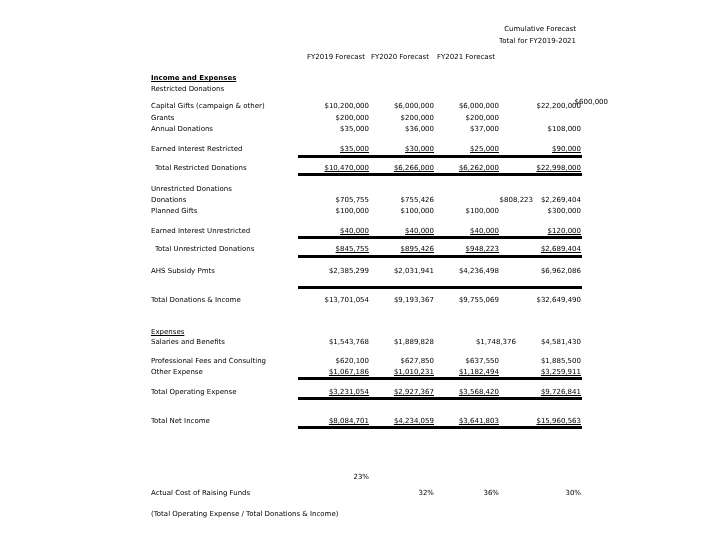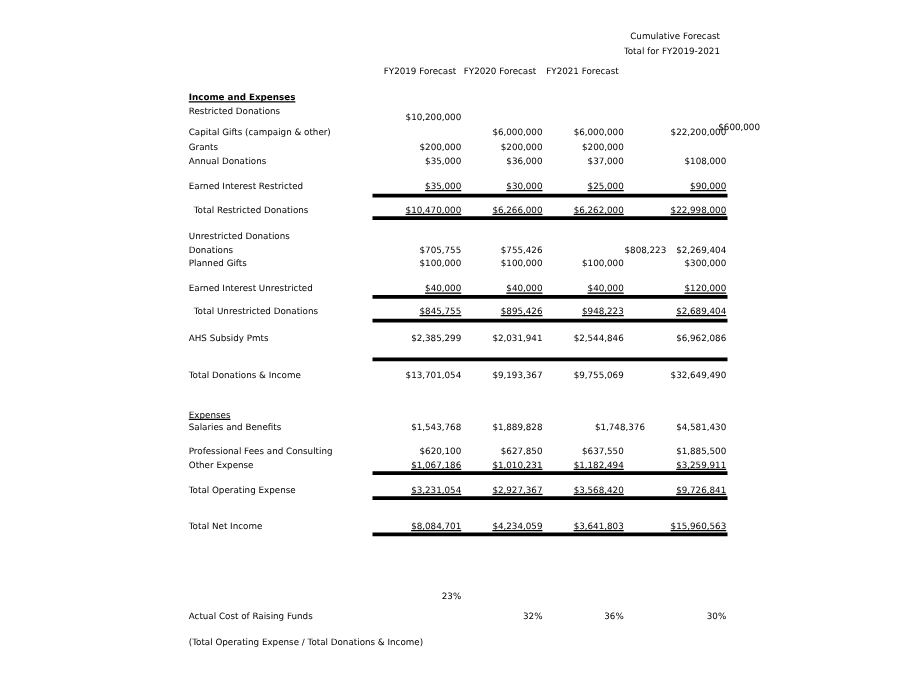--- a/index.html
+++ b/index.html
@@ -24,21 +24,21 @@
 <div class="hdr right" style="left:470px; top:37px; width:106px;">Total for FY2019-2021</div>
 <div class="hdr" style="left:307px; top:53px;">FY2019 Forecast</div>
 <div class="hdr" style="left:371px; top:53px;">FY2020 Forecast</div>
 <div class="hdr" style="left:437px; top:53px;">FY2021 Forecast</div>
 
 <div class="t lbl u" style="top:74px; font-weight:bold;">Income and Expenses</div>
 <div class="t lbl" style="top:85px;">Restricted Donations</div>
 
 <div>
   <div class="t lbl" style="top:102px;">Capital Gifts (campaign &amp; other)</div>
-  <div class="t num c1" style="top:90px;">$10,200,000</div>
+  <div class="t num c1" style="top:102px;">$10,200,000</div>
   <div class="t num c2" style="top:102px;">$6,000,000</div>
   <div class="t num c3" style="top:102px;">$6,000,000</div>
   <div class="t num c4" style="top:102px;">$22,200,000</div>
 </div>
 
 <div>
   <div class="t lbl" style="top:114px;">Grants</div>
   <div class="t num c1" style="top:114px;">$200,000</div>
   <div class="t num c2" style="top:114px;">$200,000</div>
   <div class="t num c3" style="top:114px;">$200,000</div>
@@ -104,21 +104,21 @@
   <div class="t num c2 u" style="top:245px;">$895,426</div>
   <div class="t num c3 u" style="top:245px;">$948,223</div>
   <div class="t num c4 u" style="top:245px;">$2,689,404</div>
 </div>
 <div class="rule" style="top:255px;"></div>
 
 <div>
   <div class="t lbl" style="top:267px;">AHS Subsidy Pmts</div>
   <div class="t num c1" style="top:267px;">$2,385,299</div>
   <div class="t num c2" style="top:267px;">$2,031,941</div>
-  <div class="t num c3" style="top:267px;">$2,544,846</div>
+  <div class="t num c3" style="top:267px;">$4,236,498</div>
   <div class="t num c4" style="top:267px;">$6,962,086</div>
 </div>
 <div class="rule" style="top:286px;"></div>
 
 <div>
   <div class="t lbl" style="top:296px;">Total Donations &amp; Income</div>
   <div class="t num c1" style="top:296px;">$13,701,054</div>
   <div class="t num c2" style="top:296px;">$9,193,367</div>
   <div class="t num c3" style="top:296px;">$9,755,069</div>
   <div class="t num c4" style="top:296px;">$32,649,490</div>

